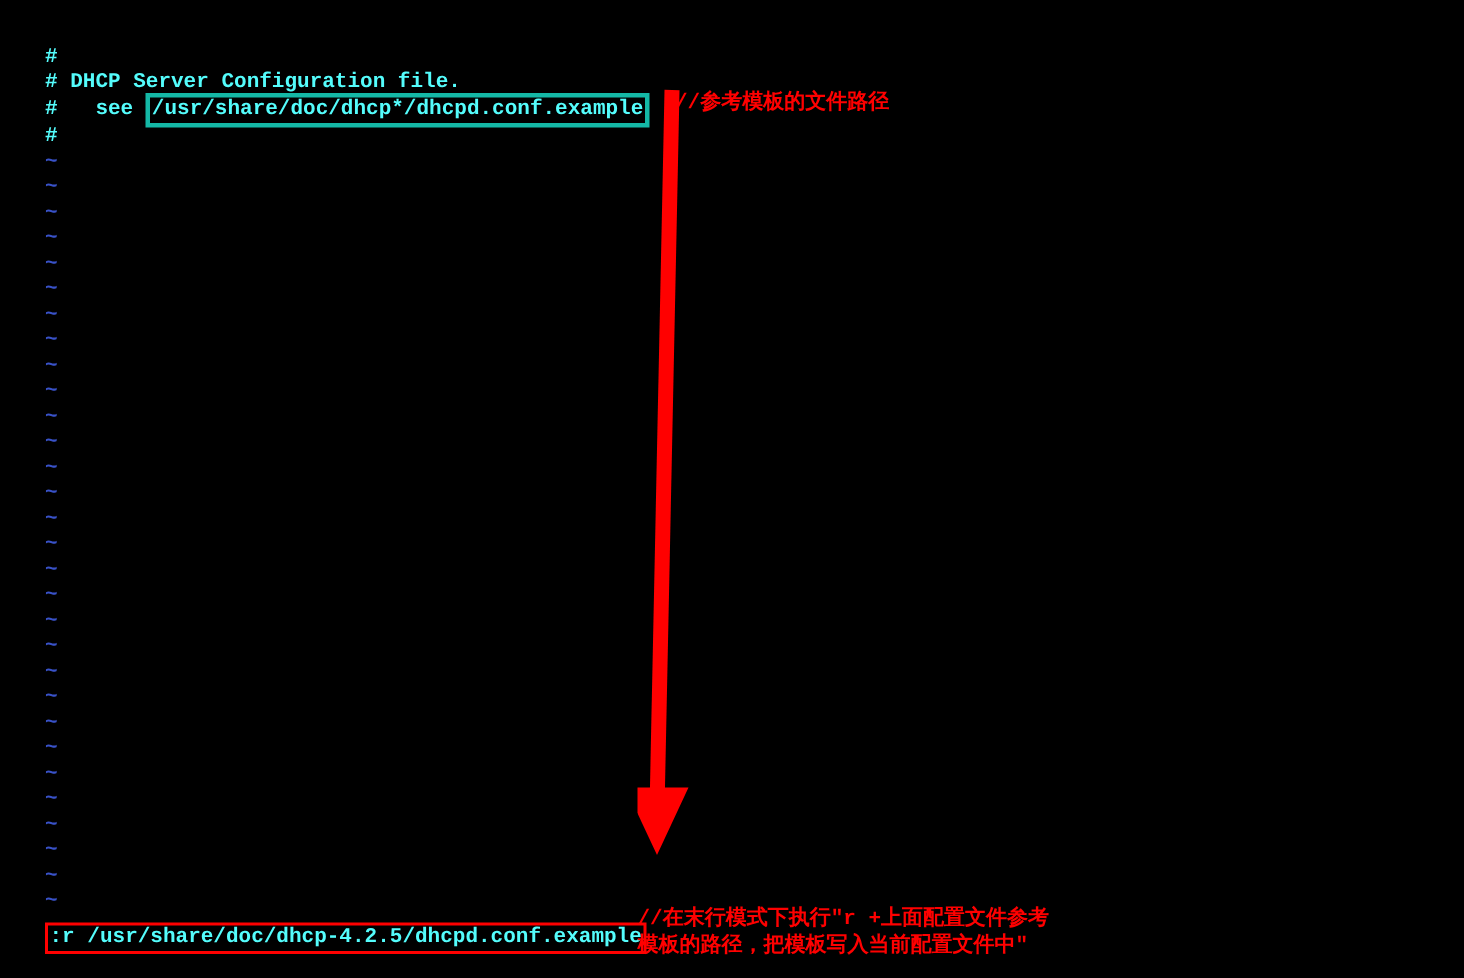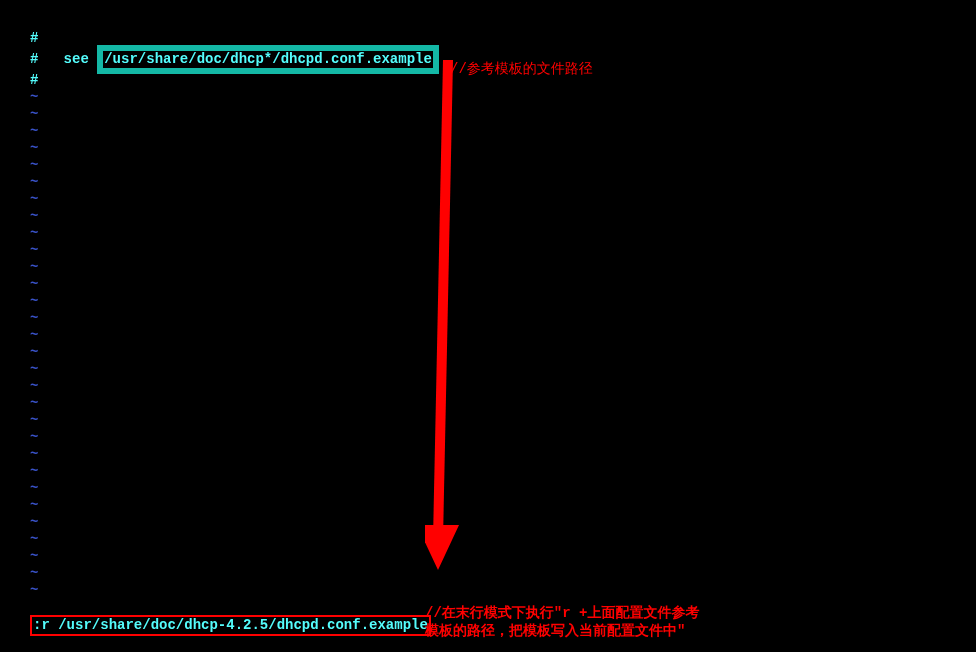--- a/index.html
+++ b/index.html
@@ -27,28 +27,28 @@
     .line {
       white-space: pre;
       color: #54fcfc;
       font-weight: bold;
     }
     .tilde {
       color: #3952c8;
       font-weight: bold;
     }
     .highlight-box {
-      border: 6px solid #14b8a6;
+      border: 3px solid #14b8a6;
       display: inline-block;
       padding: 0 1px;
       margin: -2px 0;
     }
     .annotation {
       color: #ff0000;
-      font-weight: normal;
+      font-weight: bold;
       position: absolute;
       white-space: pre;
     }
     .command-line {
       position: absolute;
       bottom: 16px;
       left: 30px;
       color: #54fcfc;
       font-weight: bold;
     }
@@ -77,20 +77,21 @@
       position: absolute;
       top: 61px;
       left: 450px;
     }
   </style>
 </head>
 <body>
 
 <div class="terminal">
   <div class="line">#</div>
+  <div class="line"># DHCP Server Configuration file.</div>
   <div class="line"><span>#   see </span><span class="highlight-box">/usr/share/doc/dhcp*/dhcpd.conf.example</span></div>
   <div class="line">#</div>
   <div id="tilde-container">
       <div class="line tilde">~</div>
       <div class="line tilde">~</div>
       <div class="line tilde">~</div>
       <div class="line tilde">~</div>
       <div class="line tilde">~</div>
       <div class="line tilde">~</div>
       <div class="line tilde">~</div>

